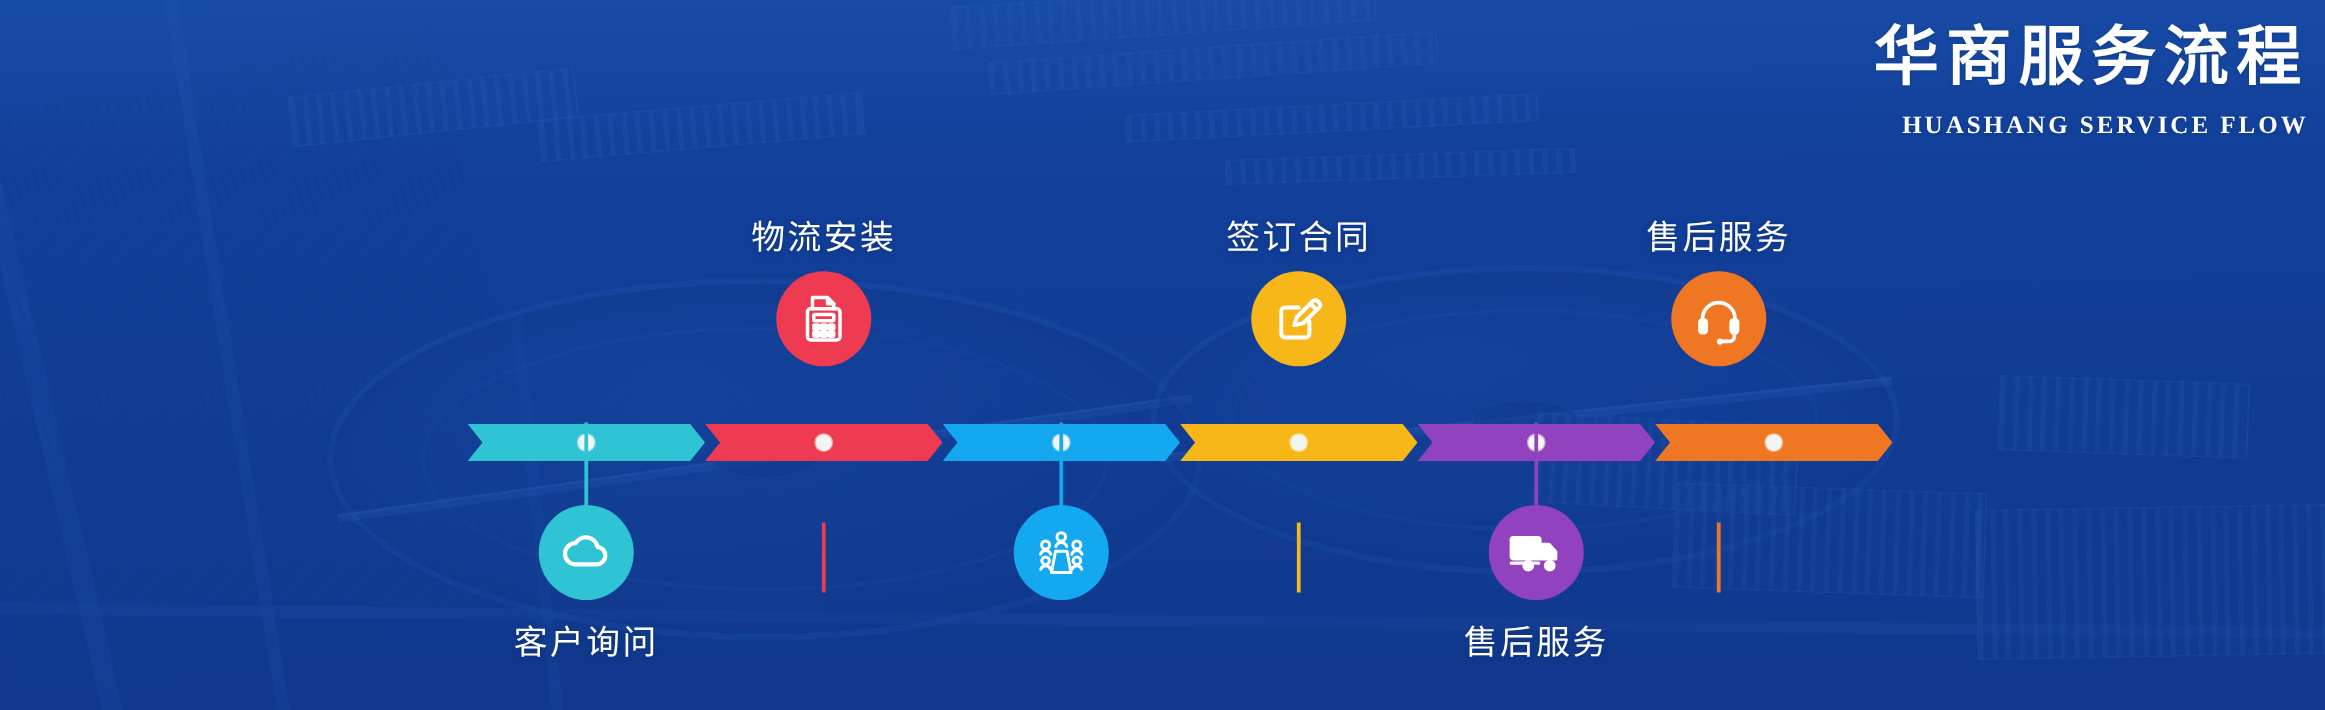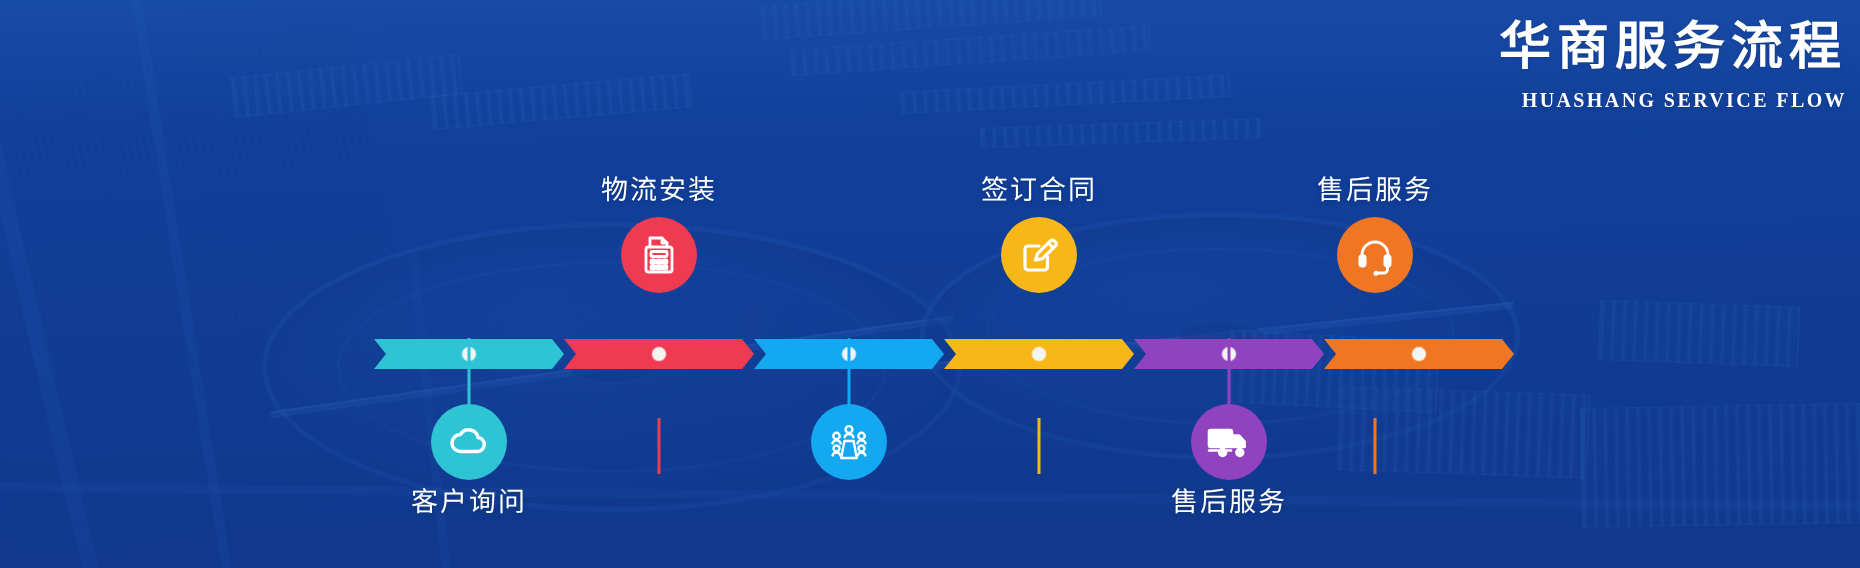--- a/index.html
+++ b/index.html
@@ -238,21 +238,21 @@
     white-space: nowrap;
   }
 
   
   .step.up { top: 168px; }
   .step.up .step-label { margin-bottom: 10px; }
   .step.up .connector { top: 250px; height: 56px; }
 
   
   .step.down { top: 404px; }
-  .step.down .step-label { margin-top: 0; }
+  .step.down .step-label { margin-top: 12px; }
   .step.down .connector { top: -66px; height: 70px; }
 </style>
 </head>
 <body>
 
 <div class="banner">
 
   <div class="bg-photo">
     <div class="bg-base"></div>
 

